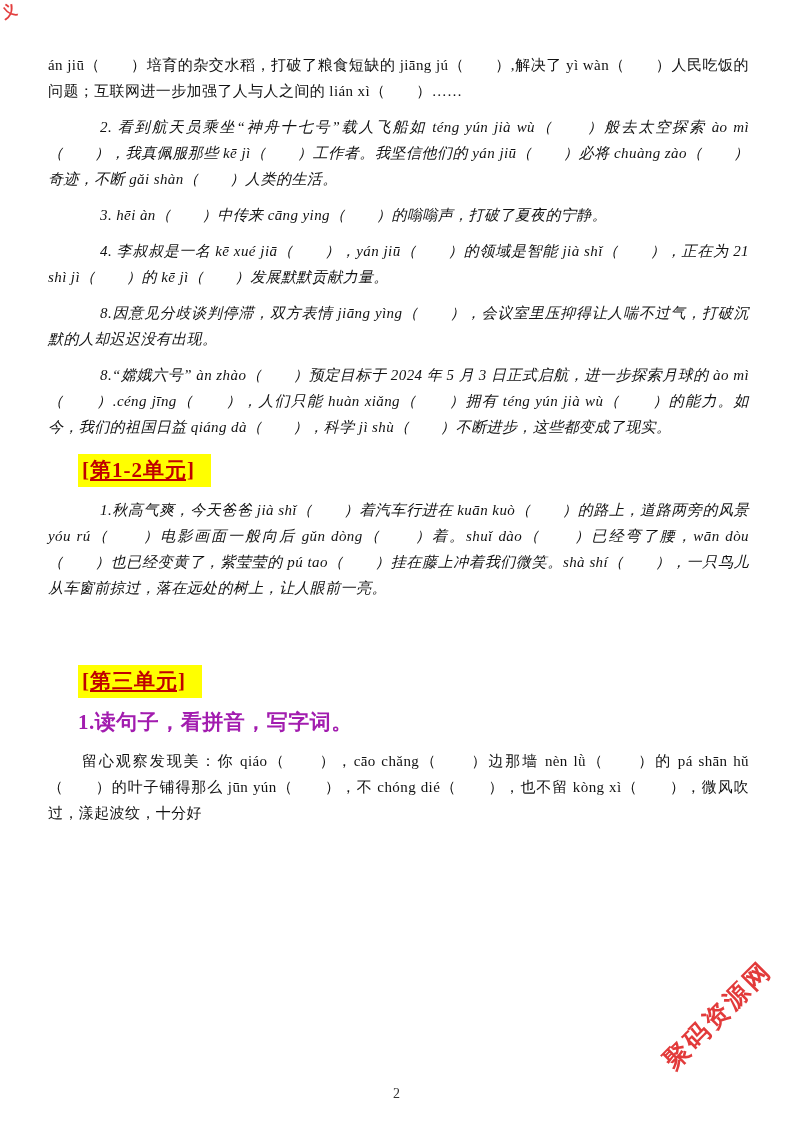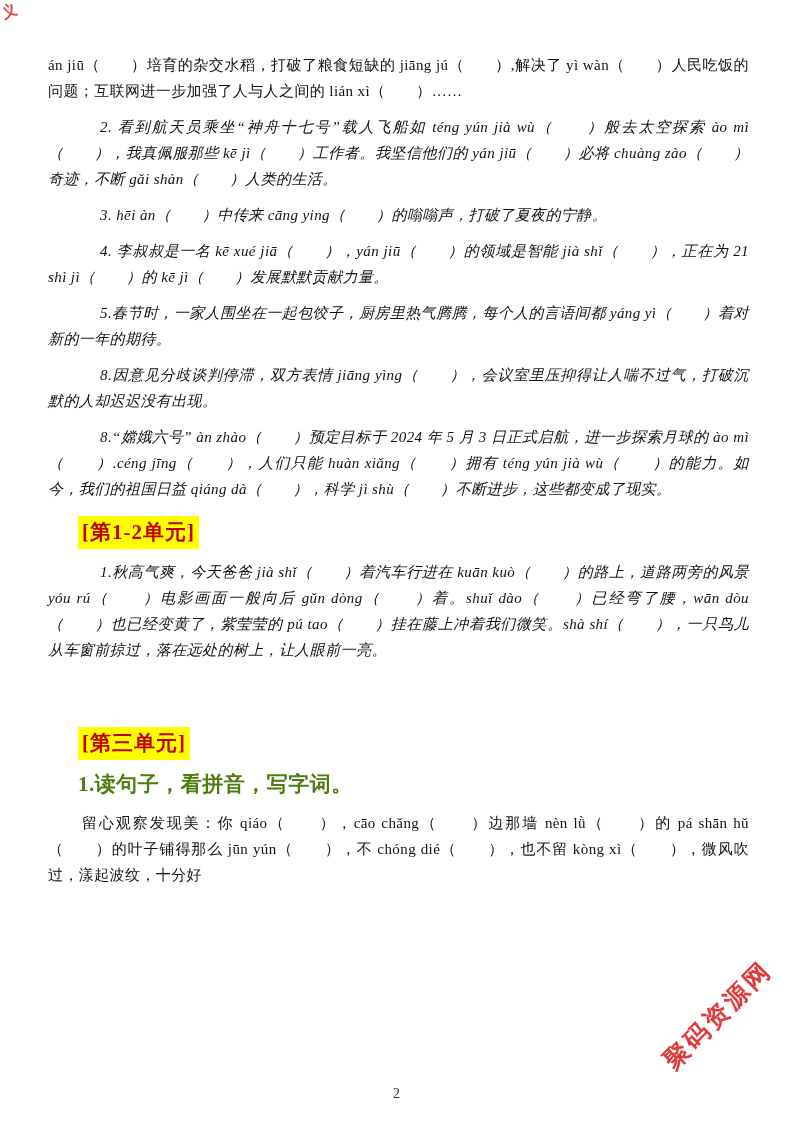--- a/index.html
+++ b/index.html
@@ -32,28 +32,29 @@
     margin: 14px 0 10px 30px;
     line-height: 30px;
   }
   .section-header.gap-top { margin-top: 64px; }
   .section-header .hl {
     display: inline-block;
     background: #ffff00;
     color: #c00000;
     font-weight: 700;
     font-size: 21px;
-    padding: 1px 4px 2px 4px;
+    padding: 1px 16px 2px 4px;
     letter-spacing: 1px;
+    text-decoration: underline;
   }
   .bold-heading {
     margin: 4px 0 12px 30px;
     font-size: 21px;
     font-weight: 700;
-    color: #4d7c0f;
+    color: #a21caf;
     letter-spacing: 0.5px;
   }
   .page-number {
     position: absolute;
     left: 0;
     bottom: 20px;
     width: 100%;
     text-align: center;
     font-size: 14px;
     color: #333333;
@@ -92,21 +93,20 @@
   <div class="corner-mark">义</div>
 
   <p class="para">án jiū（　　）培育的杂交水稻，打破了粮食短缺的 jiāng jú（　　）,解决了 yì wàn（　　）人民吃饭的问题；互联网进一步加强了人与人之间的 lián xì（　　）……</p>
 
   <p class="para indent">2. 看到航天员乘坐“神舟十七号”载人飞船如 téng yún jià wù（　　）般去太空探索 ào mì（　　），我真佩服那些 kē jì（　　）工作者。我坚信他们的 yán jiū（　　）必将 chuàng zào（　　）奇迹，不断 gǎi shàn（　　）人类的生活。</p>
 
   <p class="para indent">3. hēi àn（　　）中传来 cāng ying（　　）的嗡嗡声，打破了夏夜的宁静。</p>
 
   <p class="para indent">4. 李叔叔是一名 kē xué jiā（　　），yán jiū（　　）的领域是智能 jià shǐ（　　），正在为 21 shì jì（　　）的 kē jì（　　）发展默默贡献力量。</p>
 
-  <p class="para indent">5.春节时，一家人围坐在一起包饺子，厨房里热气腾腾，每个人的言语间都 yáng yì（　　）着对新的一年的期待。</p>
 
 
   <p class="para indent">8.因意见分歧谈判停滞，双方表情 jiāng yìng（　　），会议室里压抑得让人喘不过气，打破沉默的人却迟迟没有出现。</p>
 
   <p class="para indent">8.“嫦娥六号” àn zhào（　　）预定目标于 2024 年 5 月 3 日正式启航，进一步探索月球的 ào mì（　　）.céng jīng（　　），人们只能 huàn xiǎng（　　）拥有 téng yún jià wù（　　）的能力。如今，我们的祖国日益 qiáng dà（　　），科学 jì shù（　　）不断进步，这些都变成了现实。</p>
 
   <div class="section-header">
     <span class="hl">[第1-2单元]</span>
   </div>
 

